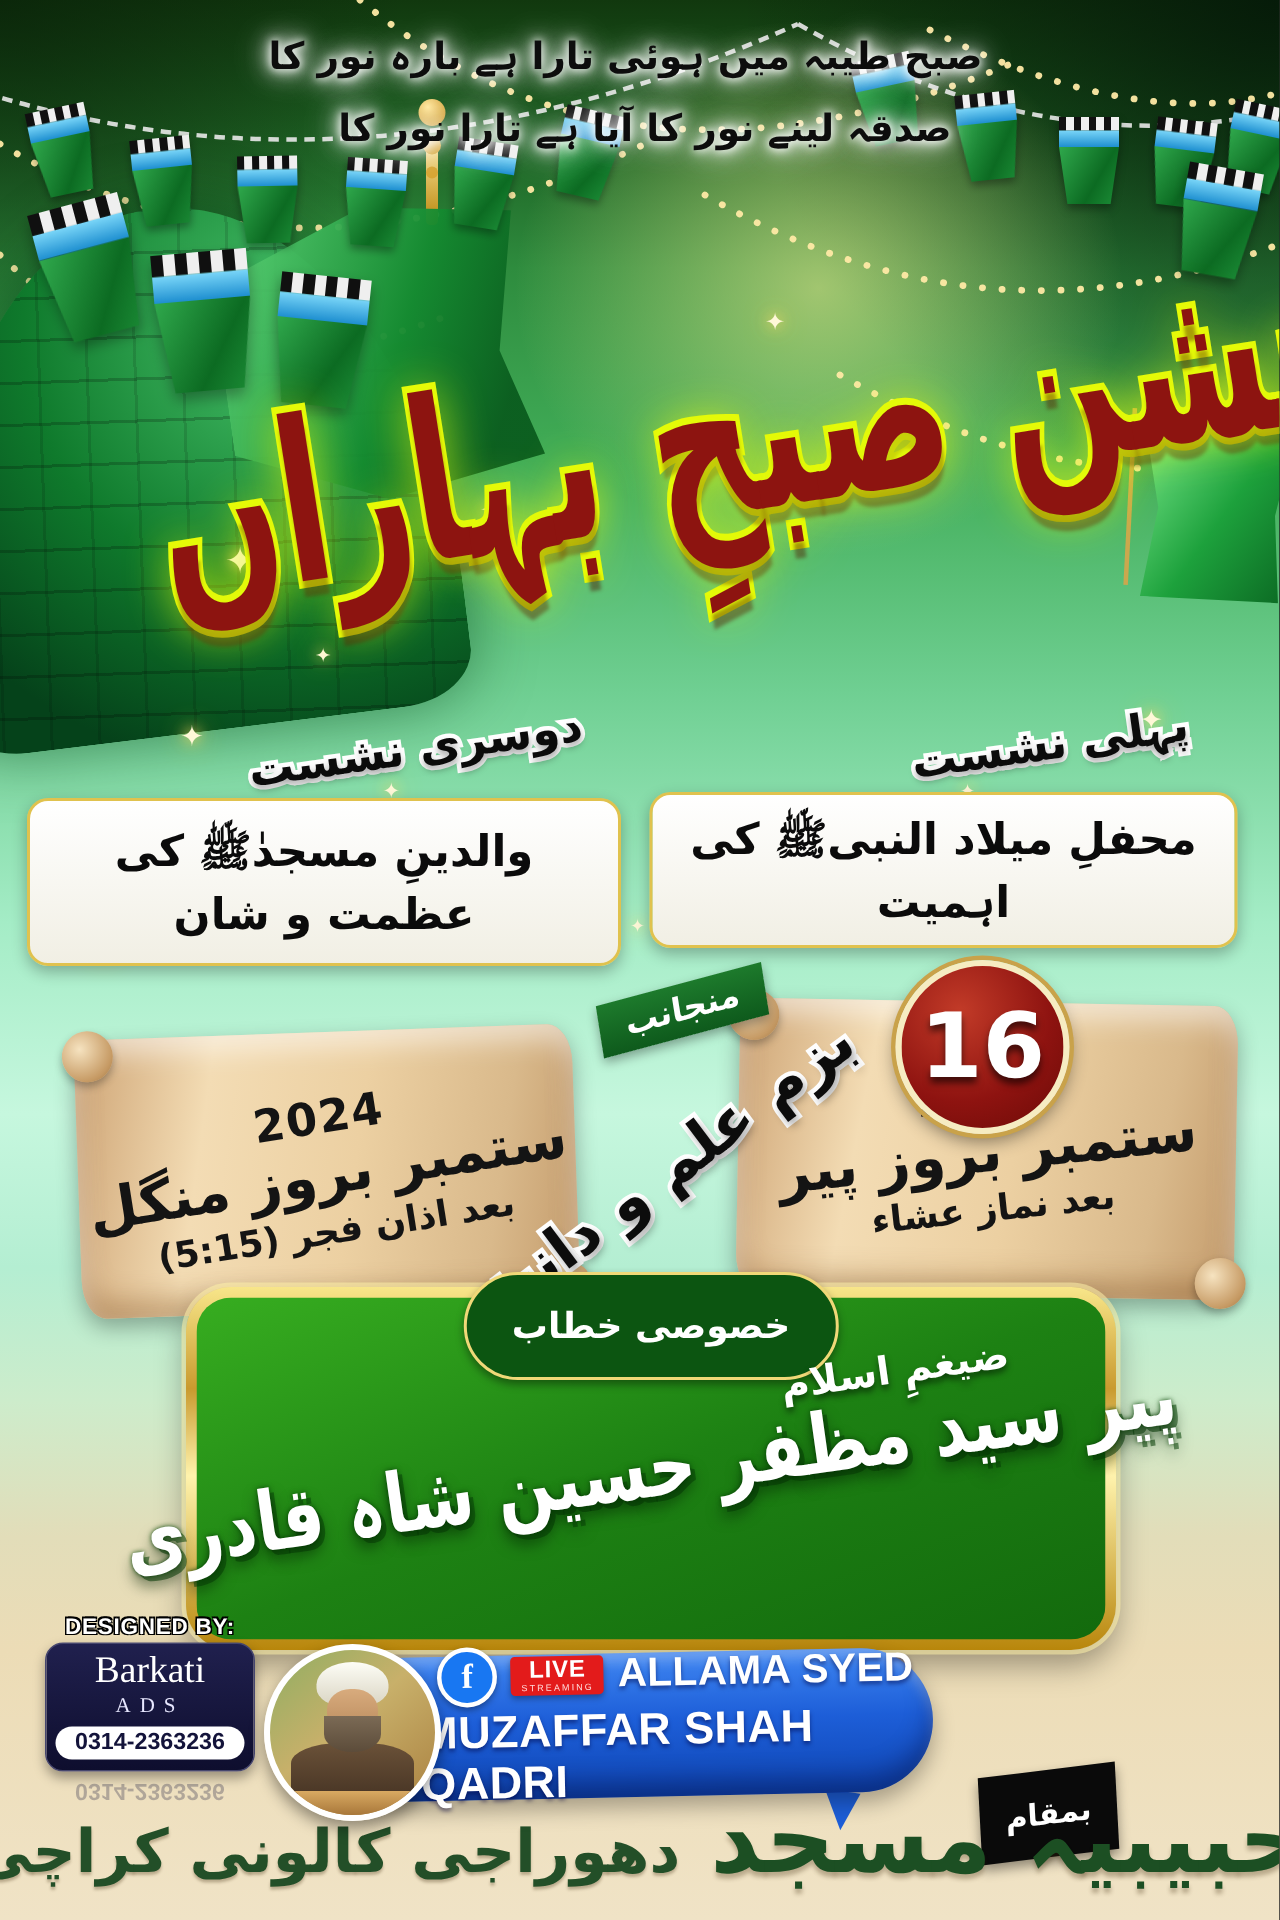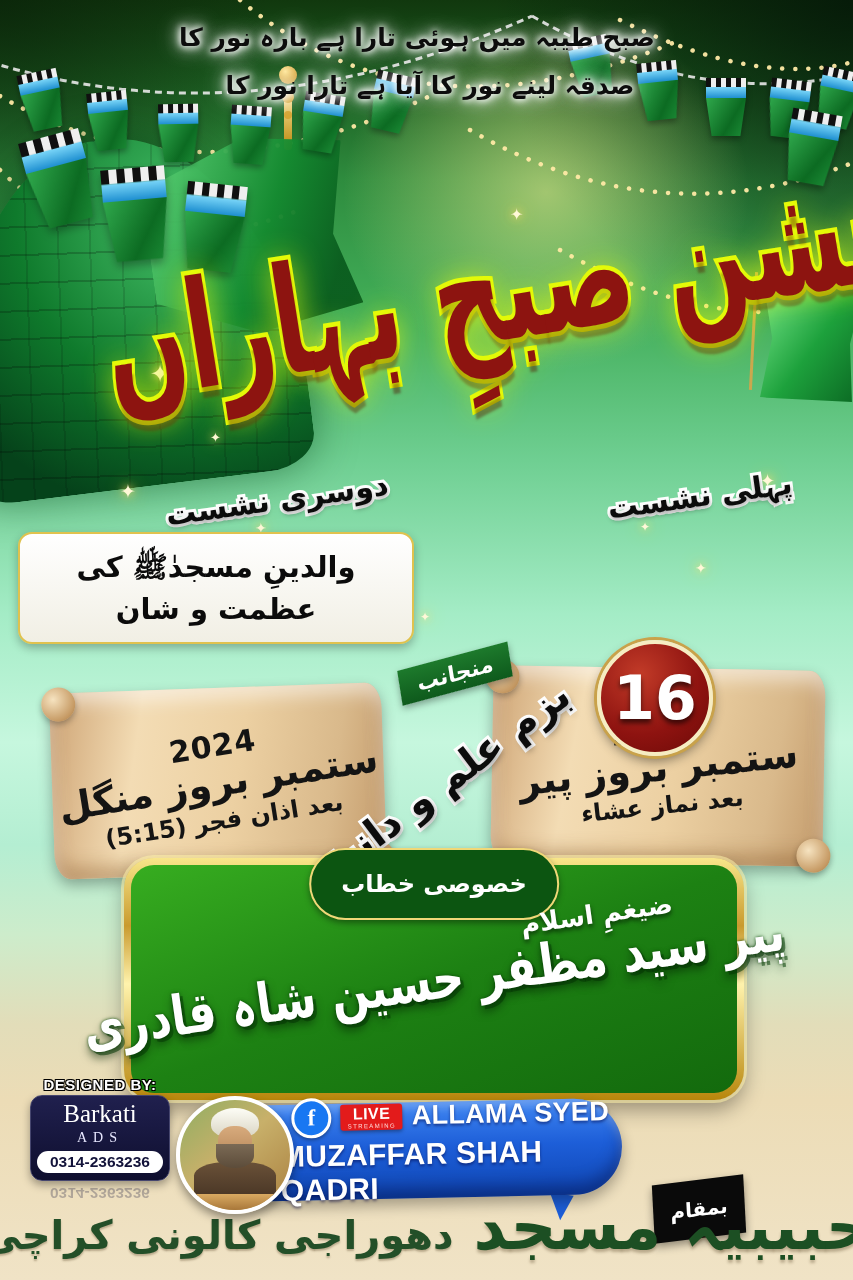--- a/index.html
+++ b/index.html
@@ -280,20 +280,23 @@
   <div class="couplet urdu">
     <div>صبح طیبہ میں ہوئی تارا ہے بارہ نور کا</div>
     <div>صدقہ لینے نور کا آیا ہے تارا نور کا</div>
   </div>
 
   <div class="main-title">
     <span class="urdu">جشن صبحِ بہاراں</span>
   </div>
 
   <div class="session-label urdu" style="right:60px;top:478px;">پہلی نشست</div>
+  <div class="topic-box" style="right:28px;top:528px;width:388px;height:100px;">
+    <div class="t urdu">محفلِ میلاد النبیﷺ کی اہمیت</div>
+  </div>
 
   <div class="session-label urdu" style="left:165px;top:482px;">دوسری نشست</div>
   <div class="topic-box" style="left:18px;top:532px;width:392px;height:108px;">
     <div class="t urdu">والدینِ مسجدٰﷺ کی عظمت و شان</div>
   </div>
 
   <div class="scroll" style="left:492px;top:668px;width:332px;height:196px;transform:rotate(1deg);">
     <div class="curl" style="left:-8px;top:-6px;"></div>
     <div class="curl" style="right:-8px;bottom:-6px;"></div>
     <div class="scroll-inner urdu">

